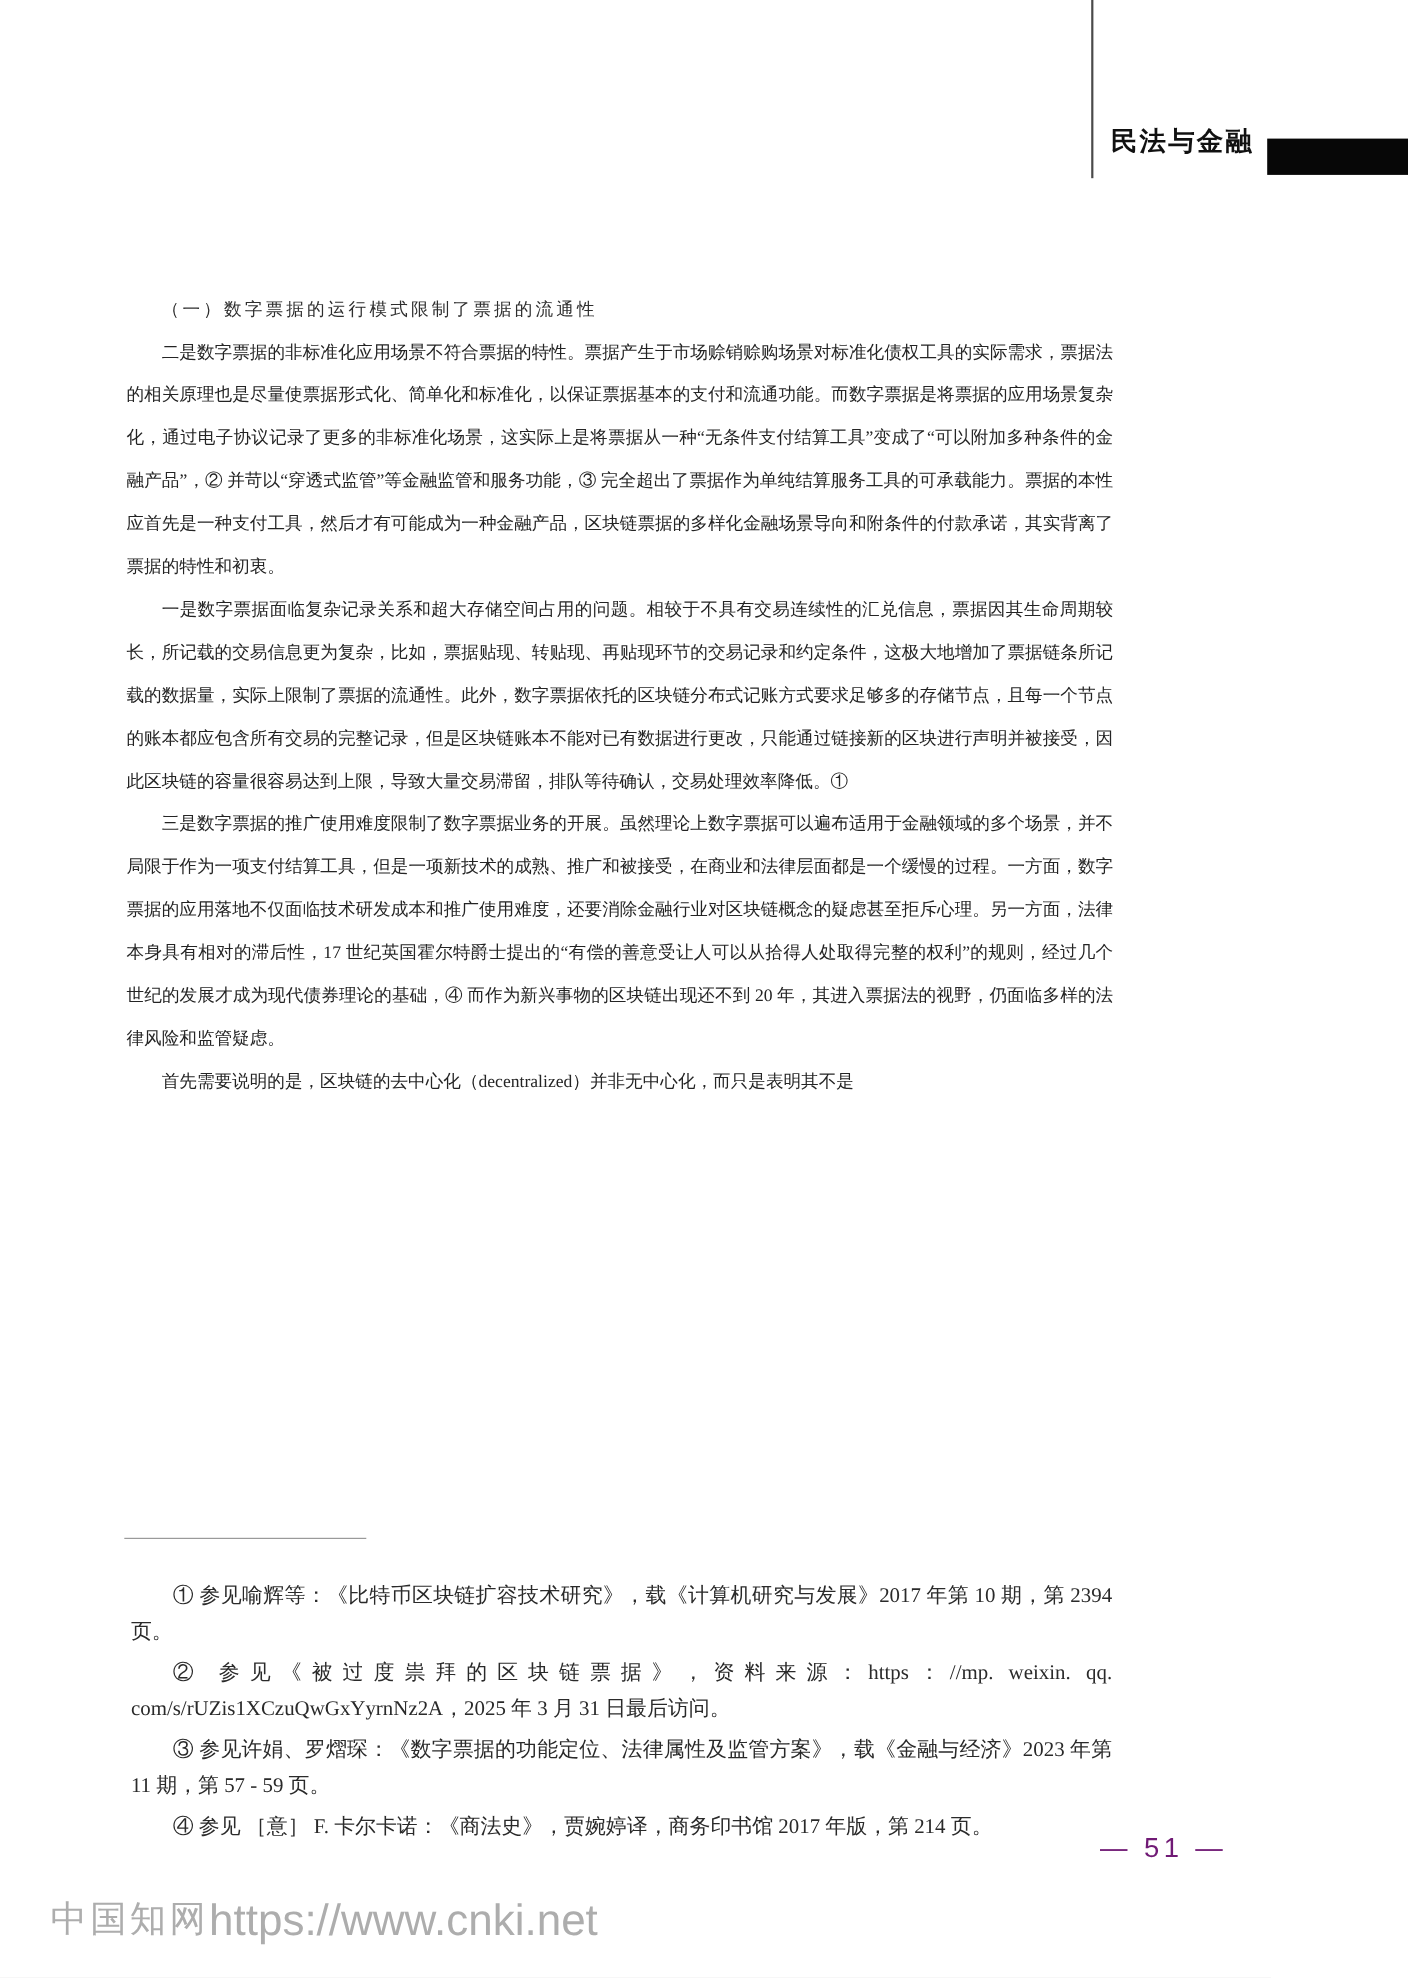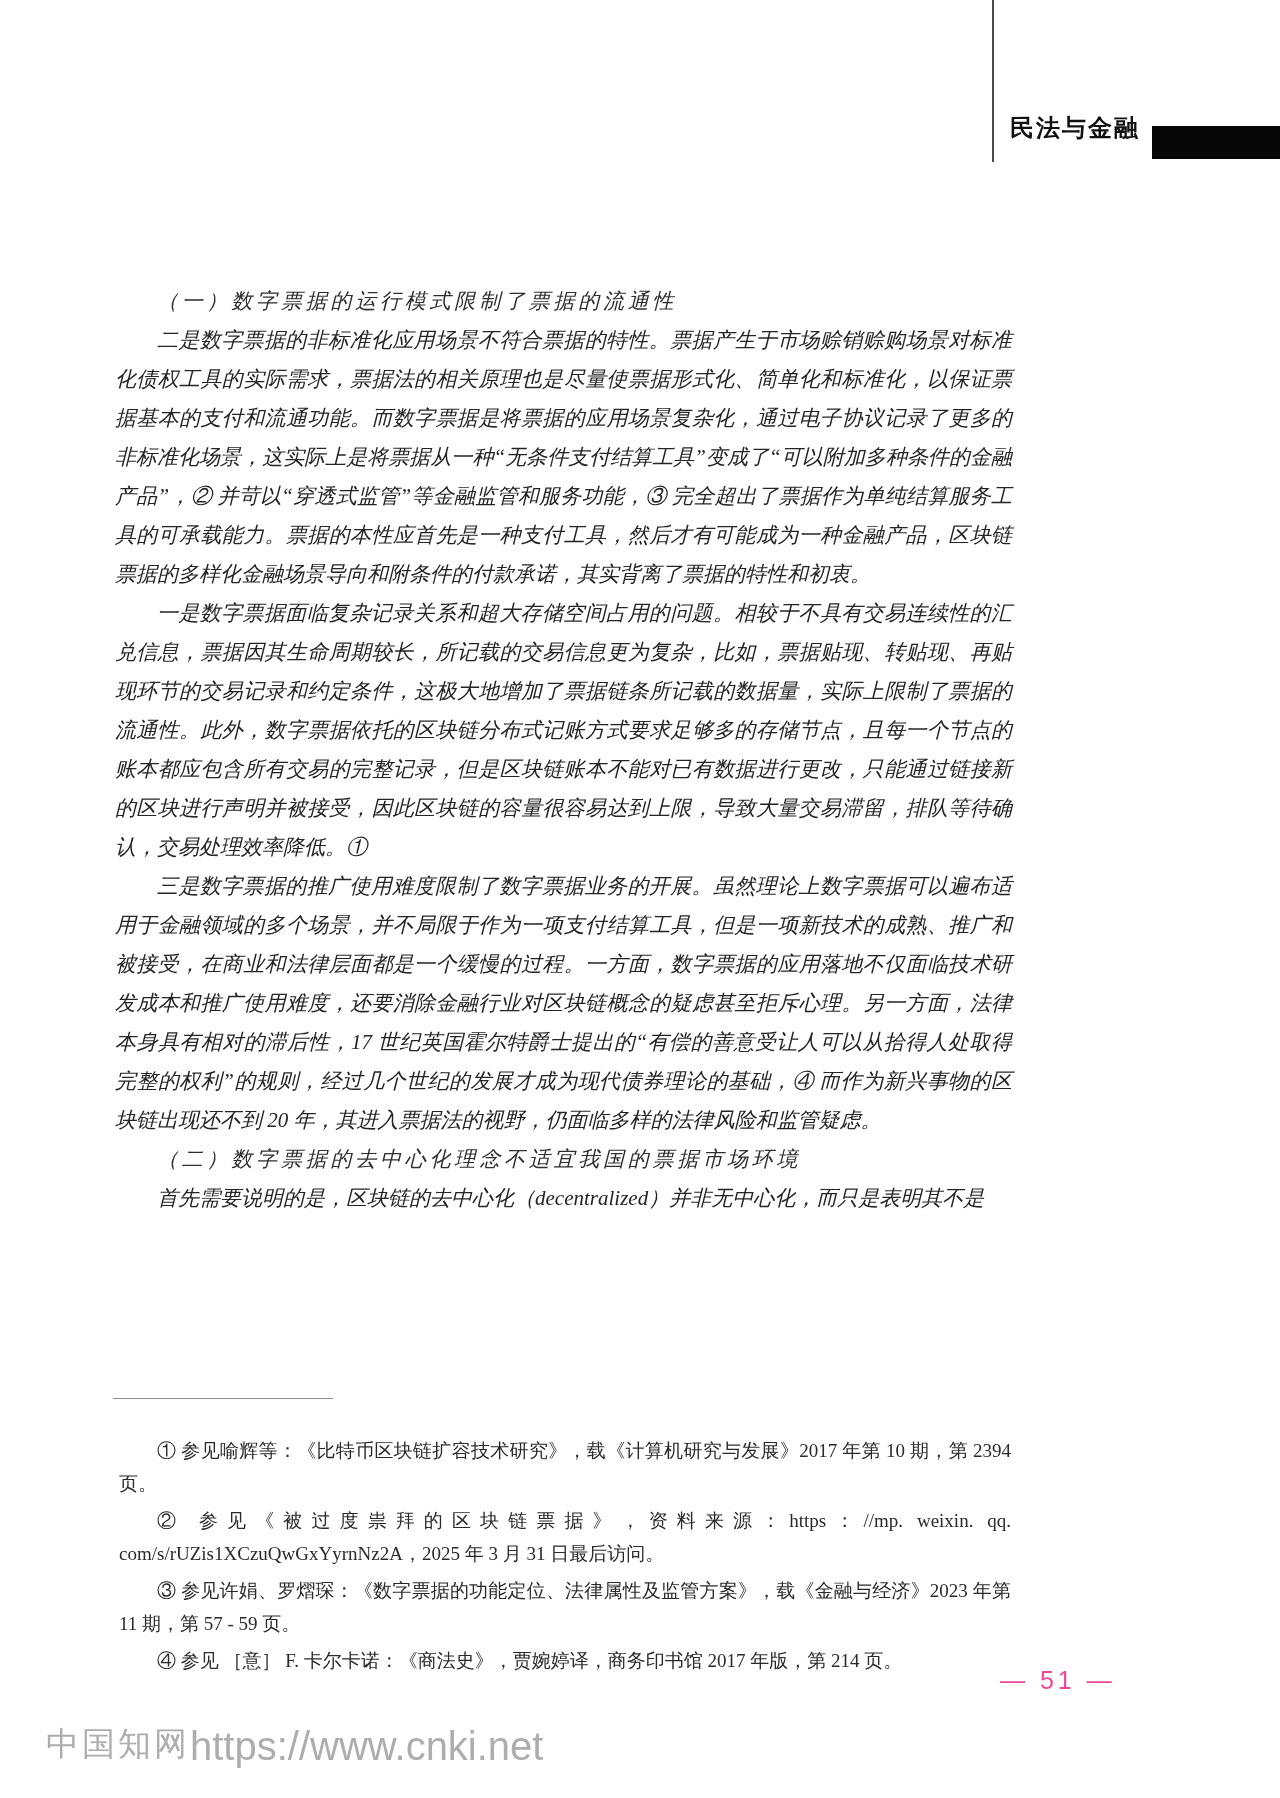--- a/index.html
+++ b/index.html
@@ -22,24 +22,23 @@
     font-size:24px;font-weight:bold;letter-spacing:2px;
     font-family:"Liberation Serif", serif;
     color:#111;white-space:nowrap;
   }
   .header-bar{
     position:absolute;left:1152px;top:126px;width:128px;height:33px;
     background:#070707;
   }
   
   .body-text{
-    position:absolute;left:115px;top:282px;width:897px;
-    font-size:21px;line-height:39px;text-align:justify;
+    position:absolute;left:115px;top:262px;width:897px;
+    font-size:16px;line-height:39px;text-align:justify;
     text-justify:inter-ideograph;
-    font-style:italic;
   }
   .body-text p{margin:0;text-indent:2em;}
   .body-text p.kai-heading{
     letter-spacing:0.18em;
     color:#2e2e2e;
     font-weight:normal;
   }
   
   .footnote-sep{
     position:absolute;left:113px;top:1398px;width:220px;height:1px;
@@ -47,21 +46,21 @@
   }
   .footnotes{
     position:absolute;left:115px;top:1430px;width:900px;
     font-size:19px;line-height:33px;text-align:justify;
     color:#2a2a2a;
   }
   .footnotes p{margin:4px;text-indent:2em;}
   
   .page-number{
     position:absolute;left:1000px;top:1666px;width:200px;
-    font-size:25px;letter-spacing:4px;color:#ec4899;
+    font-size:25px;letter-spacing:4px;color:#701a75;
     font-family:"Liberation Sans", sans-serif;
     white-space:nowrap;
   }
   
   .watermark{
     position:absolute;left:46px;top:1722px;
     display:flex;align-items:flex-start;
     color:#adadad;
     font-family:"Liberation Sans", sans-serif;
   }
@@ -75,21 +74,20 @@
 
   <div class="header-vrule"></div>
   <div class="header-title">民法与金融</div>
   <div class="header-bar"></div>
 
   <div class="body-text">
     <p class="kai-heading">（一）数字票据的运行模式限制了票据的流通性</p>
     <p>二是数字票据的非标准化应用场景不符合票据的特性。票据产生于市场赊销赊购场景对标准化债权工具的实际需求，票据法的相关原理也是尽量使票据形式化、简单化和标准化，以保证票据基本的支付和流通功能。而数字票据是将票据的应用场景复杂化，通过电子协议记录了更多的非标准化场景，这实际上是将票据从一种“无条件支付结算工具”变成了“可以附加多种条件的金融产品”，② 并苛以“穿透式监管”等金融监管和服务功能，③ 完全超出了票据作为单纯结算服务工具的可承载能力。票据的本性应首先是一种支付工具，然后才有可能成为一种金融产品，区块链票据的多样化金融场景导向和附条件的付款承诺，其实背离了票据的特性和初衷。</p>
     <p>一是数字票据面临复杂记录关系和超大存储空间占用的问题。相较于不具有交易连续性的汇兑信息，票据因其生命周期较长，所记载的交易信息更为复杂，比如，票据贴现、转贴现、再贴现环节的交易记录和约定条件，这极大地增加了票据链条所记载的数据量，实际上限制了票据的流通性。此外，数字票据依托的区块链分布式记账方式要求足够多的存储节点，且每一个节点的账本都应包含所有交易的完整记录，但是区块链账本不能对已有数据进行更改，只能通过链接新的区块进行声明并被接受，因此区块链的容量很容易达到上限，导致大量交易滞留，排队等待确认，交易处理效率降低。①</p>
     <p>三是数字票据的推广使用难度限制了数字票据业务的开展。虽然理论上数字票据可以遍布适用于金融领域的多个场景，并不局限于作为一项支付结算工具，但是一项新技术的成熟、推广和被接受，在商业和法律层面都是一个缓慢的过程。一方面，数字票据的应用落地不仅面临技术研发成本和推广使用难度，还要消除金融行业对区块链概念的疑虑甚至拒斥心理。另一方面，法律本身具有相对的滞后性，17 世纪英国霍尔特爵士提出的“有偿的善意受让人可以从拾得人处取得完整的权利”的规则，经过几个世纪的发展才成为现代债券理论的基础，④ 而作为新兴事物的区块链出现还不到 20 年，其进入票据法的视野，仍面临多样的法律风险和监管疑虑。</p>
-    <p class="kai-heading">（二）数字票据的去中心化理念不适宜我国的票据市场环境</p>
     <p>首先需要说明的是，区块链的去中心化（decentralized）并非无中心化，而只是表明其不是</p>
   </div>
 
   <div class="footnote-sep"></div>
 
   <div class="footnotes">
     <p>① 参见喻辉等：《比特币区块链扩容技术研究》，载《计算机研究与发展》2017 年第 10 期，第 2394 页。</p>
     <p>② 参见《被过度祟拜的区块链票据》，资料来源：https：//mp. weixin. qq. com/s/rUZis1XCzuQwGxYyrnNz2A，2025 年 3 月 31 日最后访问。</p>
     <p>③ 参见许娟、罗熠琛：《数字票据的功能定位、法律属性及监管方案》，载《金融与经济》2023 年第 11 期，第 57 - 59 页。</p>
     <p>④ 参见 ［意］ F. 卡尔卡诺：《商法史》，贾婉婷译，商务印书馆 2017 年版，第 214 页。</p>

